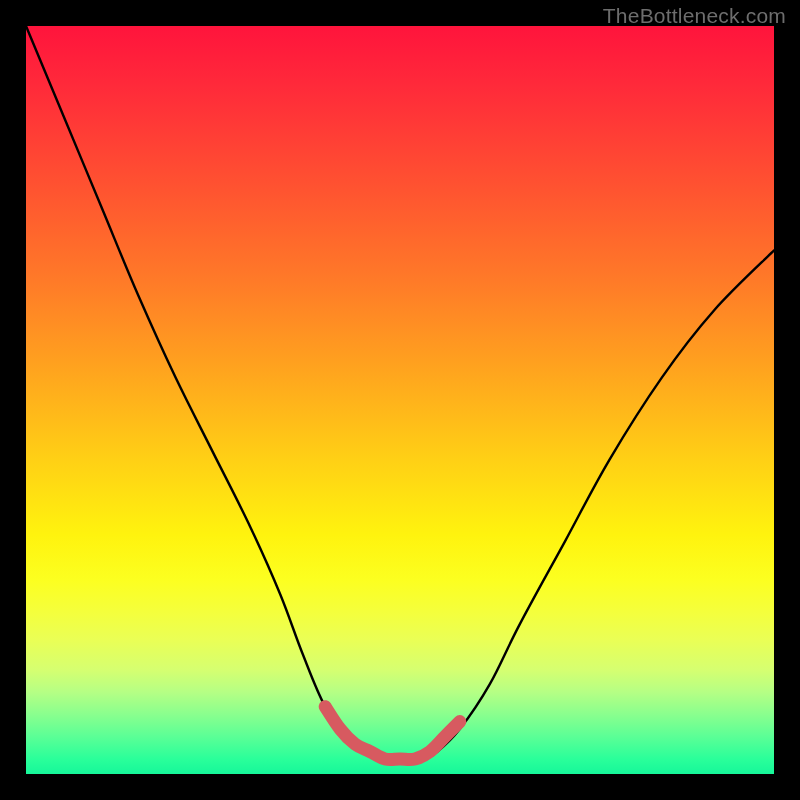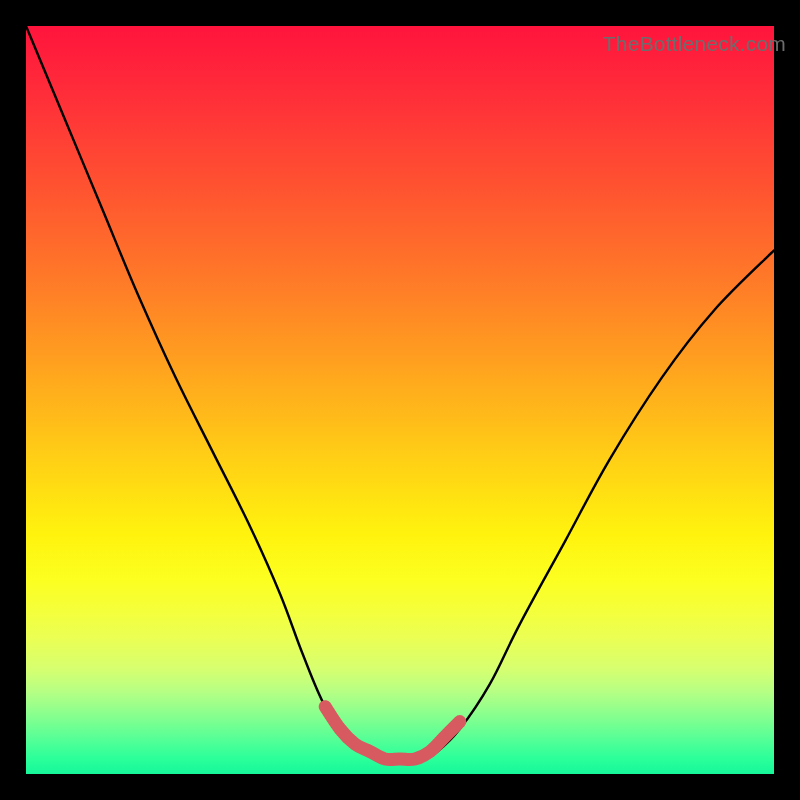--- a/index.html
+++ b/index.html
@@ -46,21 +46,20 @@
   }
   .watermark {
     position: absolute;
     top: 4px;
     right: 14px;
     color: #6d6d6d;
     font-size: 21px;
     font-weight: 500;
     letter-spacing: 0.2px;
     user-select: none;
-    margin-top: 28px;
   }
   svg.curve {
     position: absolute;
     left: 0;
     top: 0;
     width: 748px;
     height: 748px;
     overflow: visible;
   }
 </style>

